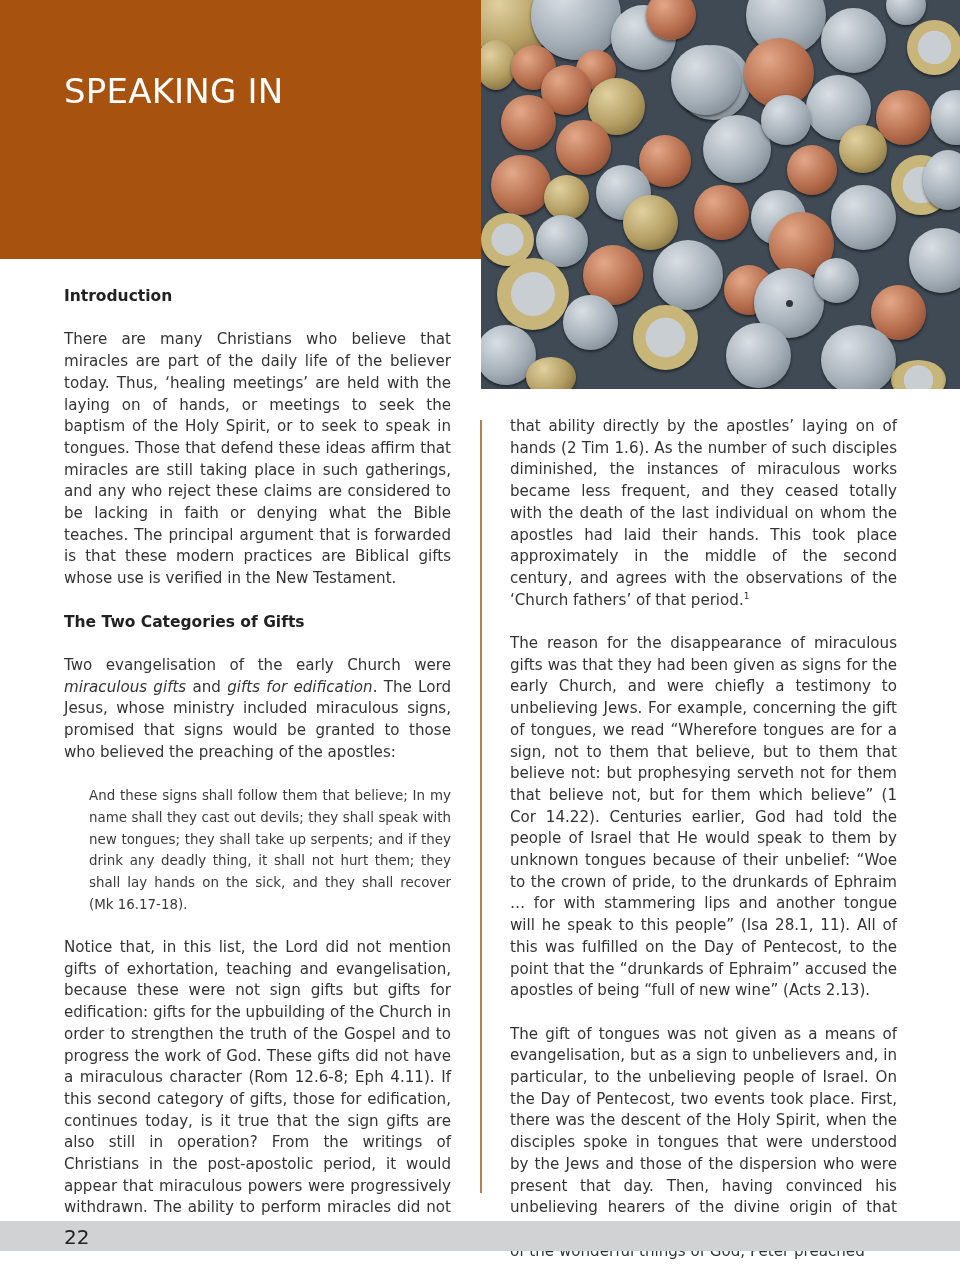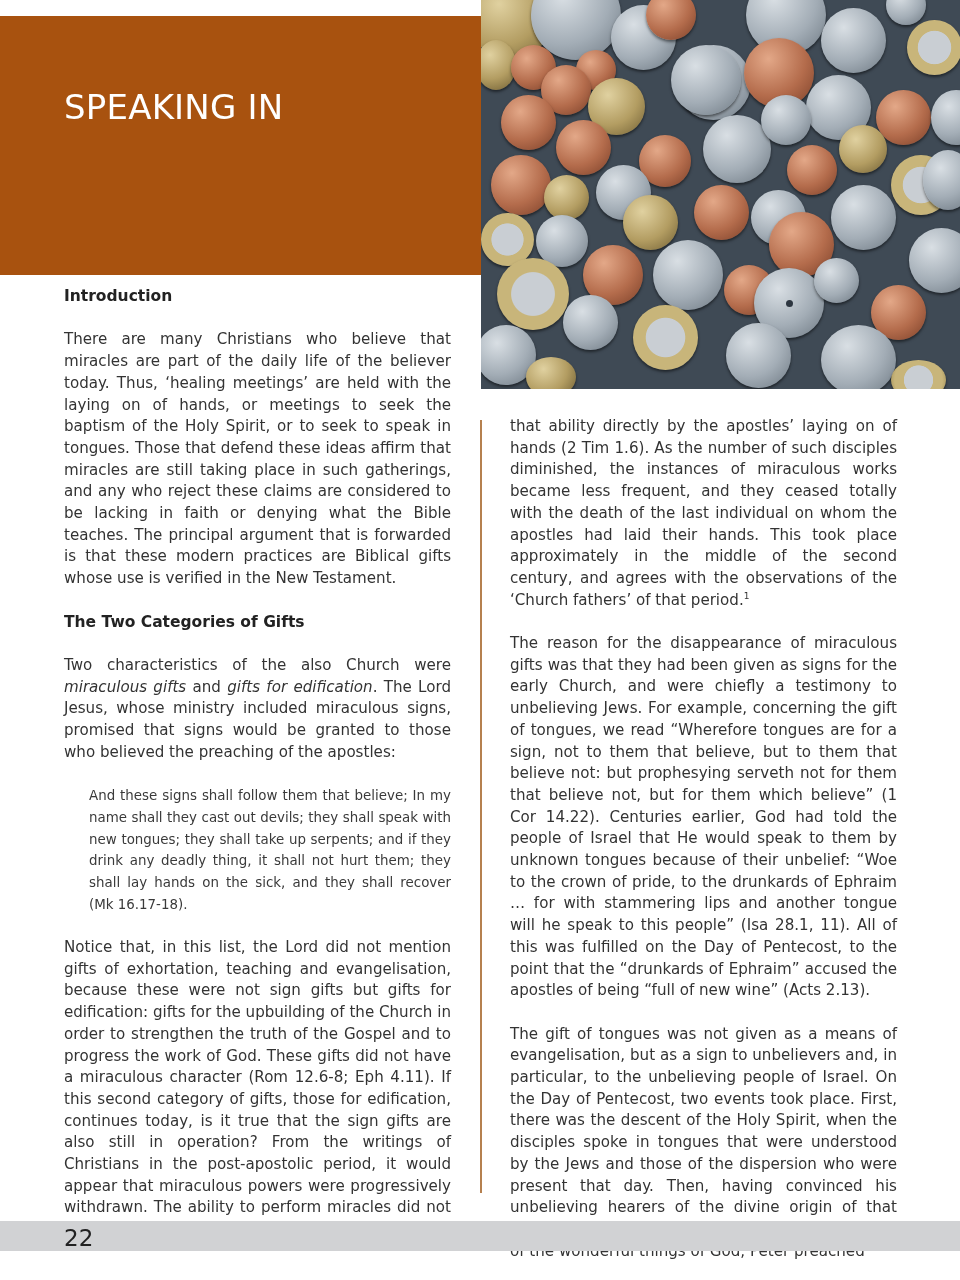--- a/index.html
+++ b/index.html
@@ -3,21 +3,21 @@
 <meta charset="utf-8">
 <style>
   html, body { margin: 0; padding: 0; }
   body {
     width: 960px; height: 1280px; position: relative; overflow: hidden;
     background: #ffffff;
     font-family: "DejaVu Sans", sans-serif;
     color: #333333;
   }
   .header-band {
-    position: absolute; left: 0; top: 16px; width: 481px; height: 259px;
+    position: absolute; left: 0; top: 0; width: 481px; height: 259px;
     background: #a8520f;
   }
   .title {
     position: absolute; left: 64px; top: 68px; margin: 0;
     color: #ffffff; font-family: "DejaVu Sans", sans-serif;
     font-weight: normal; font-size: 34px; line-height: 47px; letter-spacing: 0.2px;
   }
   .byline {
     position: absolute; right: 30px; top: 201px;
     color: #ffffff; font-style: italic; font-size: 16.5px;
@@ -54,21 +54,21 @@
     margin: 0 0 21.7px 25px; font-size: 13.4px; line-height: 21.7px;
     color: #3a3a3a;
   }
   .col em { font-style: italic; margin-top: 42px; }
   sup { font-size: 9px; line-height: 0; }
   .footer-band {
     position: absolute; left: 0; top: 1221px; width: 960px; height: 30px;
     background: #d1d2d4;
   }
   .page-number {
-    position: absolute; left: 64px; top: 4px; font-size: 23px; color: #222222;
+    position: absolute; left: 64px; top: 4px; font-size: 20px; color: #222222;
   }
 </style>
 </head>
 <body>
 
 <div class="header-band">
   <h1 class="title">
     <span>SPEAKING IN</span><br>
   </h1>
 </div>
@@ -128,21 +128,21 @@
   <div class="coin brass" style="left:45px;top:357px;width:50px;height:40px"></div>
   <div class="coin bimetal" style="left:410px;top:360px;width:55px;height:40px"></div>
 </div>
 
 <div class="rule"></div>
 
 <div class="col col-left">
   <h2>Introduction</h2>
   <p>There are many Christians who believe that miracles are part of the daily life of the believer today. Thus, ‘healing meetings’ are held with the laying on of hands, or meetings to seek the baptism of the Holy Spirit, or to seek to speak in tongues. Those that defend these ideas affirm that miracles are still taking place in such gatherings, and any who reject these claims are considered to be lacking in faith or denying what the Bible teaches. The principal argument that is forwarded is that these modern practices are Biblical gifts whose use is verified in the New Testament.</p>
   <h2>The Two Categories of Gifts</h2>
-  <p><span>Two characteristics of the also Church were </span><em>miraculous gifts</em><span> and </span><em>gifts for edification</em><span>. The Lord Jesus, whose ministry included miraculous signs, promised that signs would be granted to those who believed the preaching of the apostles:</span></p>
+  <p><span>Two evangelisation of the early Church were </span><em>miraculous gifts</em><span> and </span><em>gifts for edification</em><span>. The Lord Jesus, whose ministry included miraculous signs, promised that signs would be granted to those who believed the preaching of the apostles:</span></p>
   <blockquote>And these signs shall follow them that believe; In my name shall they cast out devils; they shall speak with new tongues; they shall take up serpents; and if they drink any deadly thing, it shall not hurt them; they shall lay hands on the sick, and they shall recover (Mk 16.17-18).</blockquote>
   <p>Notice that, in this list, the Lord did not mention gifts of exhortation, teaching and evangelisation, because these were not sign gifts but gifts for edification: gifts for the upbuilding of the Church in order to strengthen the truth of the Gospel and to progress the work of God. These gifts did not have a miraculous character (Rom 12.6-8; Eph 4.11). If this second category of gifts, those for edification, continues today, is it true that the sign gifts are also still in operation? From the writings of Christians in the post-apostolic period, it would appear that miraculous powers were progressively withdrawn. The ability to perform miracles did not extend beyond the time of those who had received</p>
 </div>
 
 <div class="col col-right">
   <p><span>that ability directly by the apostles’ laying on of hands (2 Tim 1.6). As the number of such disciples diminished, the instances of miraculous works became less frequent, and they ceased totally with the death of the last individual on whom the apostles had laid their hands. This took place approximately in the middle of the second century, and agrees with the observations of the ‘Church fathers’ of that period.</span><sup>1</sup></p>
   <p>The reason for the disappearance of miraculous gifts was that they had been given as signs for the early Church, and were chiefly a testimony to unbelieving Jews. For example, concerning the gift of tongues, we read “Wherefore tongues are for a sign, not to them that believe, but to them that believe not: but prophesying serveth not for them that believe not, but for them which believe” (1 Cor 14.22). Centuries earlier, God had told the people of Israel that He would speak to them by unknown tongues because of their unbelief: “Woe to the crown of pride, to the drunkards of Ephraim … for with stammering lips and another tongue will he speak to this people” (Isa 28.1, 11). All of this was fulfilled on the Day of Pentecost, to the point that the “drunkards of Ephraim” accused the apostles of being “full of new wine” (Acts 2.13).</p>
   <p>The gift of tongues was not given as a means of evangelisation, but as a sign to unbelievers and, in particular, to the unbelieving people of Israel. On the Day of Pentecost, two events took place. First, there was the descent of the Holy Spirit, when the disciples spoke in tongues that were understood by the Jews and those of the dispersion who were present that day. Then, having convinced his unbelieving hearers of the divine origin of that manifestation when they heard the proclamation of the wonderful things of God, Peter preached</p>
 </div>
 

